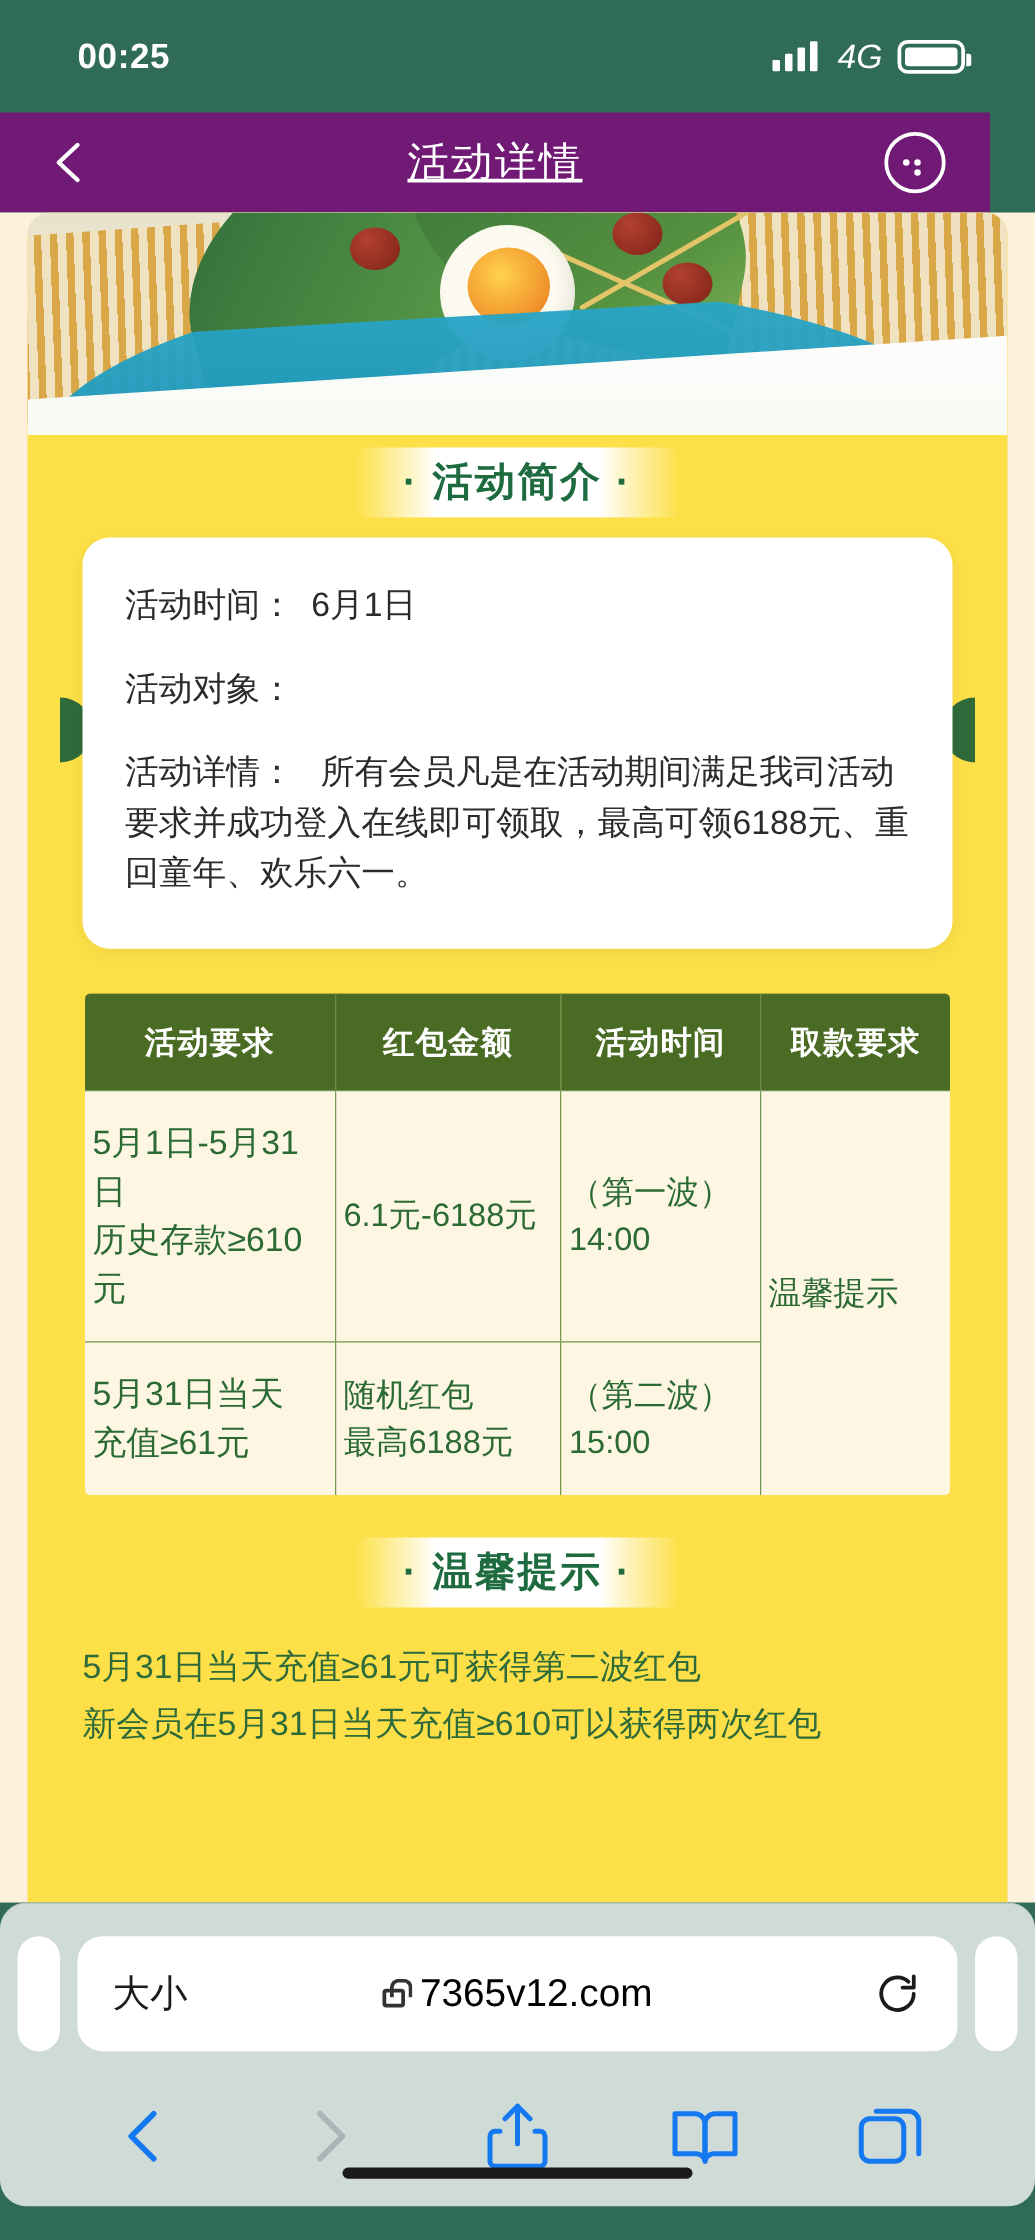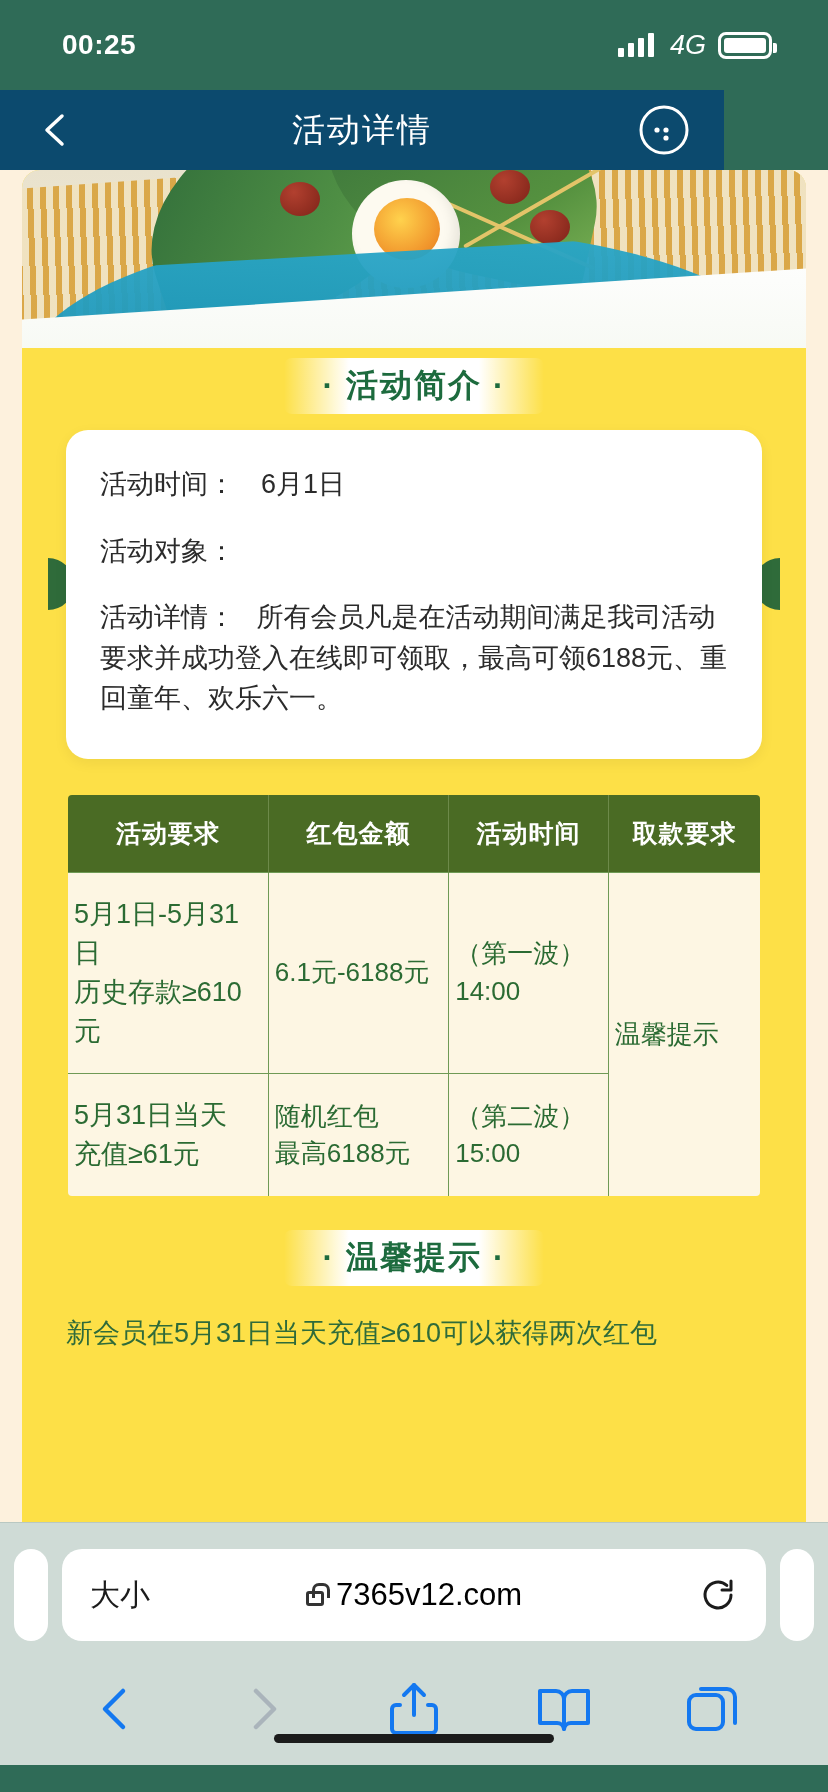--- a/index.html
+++ b/index.html
@@ -33,23 +33,23 @@
     position: relative; display: flex; align-items: center; padding: 3px;
   }
   .battery::after {
     content: ""; position: absolute; right: -8px; top: 8px;
     width: 4px; height: 10px; background: #ffffff; border-radius: 0 2px 2px 0;
   }
   .battery b { display: block; width: 100%; height: 100%; background: #ffffff; border-radius: 3px; }
 
   
   .navbar {
-    position: absolute; top: 90px; left: 0; width: 724px; height: 80px;
-    background: #0c4a6e; color: #ffffff;
-    display: flex; align-items: center; justify-content: center;
+    position: absolute; top: 90px; left: 0; width: 792px; height: 80px;
+    background: #701a75; color: #ffffff;
+    display: flex; align-items: center; justify-content: center; text-decoration: underline;
   }
   .nav-title { font-size: 33px; font-weight: 500; letter-spacing: 2px; }
   .nav-back {
     position: absolute; left: 34px; top: 50%; transform: translateY(-50%);
     width: 44px; height: 44px;
   }
   .nav-more {
     position: absolute; right: 34px; top: 50%; transform: translateY(-50%);
     width: 52px; height: 52px;
   }
@@ -145,21 +145,21 @@
     background: #ffffff; border-radius: 22px; padding: 34px 34px 40px 34px;
     box-shadow: 0 4px 14px rgba(0,0,0,.06);
     position: relative; z-index: 2;
   }
   .notch-l, .notch-r {
     position: absolute; top: 128px; width: 26px; height: 52px;
     background: #2f6b3a; z-index: 1;
   }
   .notch-l { left: -18px; border-radius: 0 26px 26px 0; }
   .notch-r { right: -18px; border-radius: 26px 0 0 26px; }
-  .row { display: flex; margin-bottom: 26px; font-size: 27px; color: #2b2b2b; line-height: 1.5; gap: 12px; }
+  .row { display: flex; margin-bottom: 26px; font-size: 27px; color: #2b2b2b; line-height: 1.5; }
   .row:last-child { margin-bottom: 0; }
   .row .lab { color: #2b2b2b; white-space: nowrap; }
   .row .val { color: #2b2b2b; padding-left: 14px; }
   .row.block { display: block; }
   .row.block .lab { display: inline; }
   .row.block .val { display: inline; padding-left: 14px; }
 
   
   .tbl {
     margin: 34px 44px 0 44px;
@@ -185,20 +185,21 @@
   .tips {
     margin: 16px 44px 0 44px; font-size: 27px; color: #2f6b3a; line-height: 1.62;
   }
   .tips p { margin-bottom: 2px; }
 
   
   .browserbar {
     position: absolute; left: 0; top: 1522px; width: 828px; height: 243px;
     background: #cfdbd6;
     border-top: 1px solid #b9c8c2;
+    border-radius: 21px;
   }
   .urlrow {
     position: absolute; top: 26px; left: 0; width: 828px; height: 92px;
     display: flex; align-items: center; gap: 14px; padding: 0 14px;
   }
   .tab-peek {
     width: 34px; height: 92px; background: #ffffff; border-radius: 18px; flex: none;
   }
   .urlbar {
     flex: 1; height: 92px; background: #ffffff; border-radius: 20px;
@@ -341,20 +342,21 @@
           <td style="white-space:pre-line">（第二波）
 15:00</td>
         </tr>
       </tbody>
     </table>
 
     <div class="sec-title" style="margin-top:22px">
       <span class="pill">· 温馨提示 ·</span>
     </div>
     <div class="tips">
+      <p>5月31日当天充值≥61元可获得第二波红包</p>
       <p>新会员在5月31日当天充值≥610可以获得两次红包</p>
     </div>
 
     <div class="sec-title" style="margin-top:22px">
       
     </div>
 
   </div>
 </div>
 

